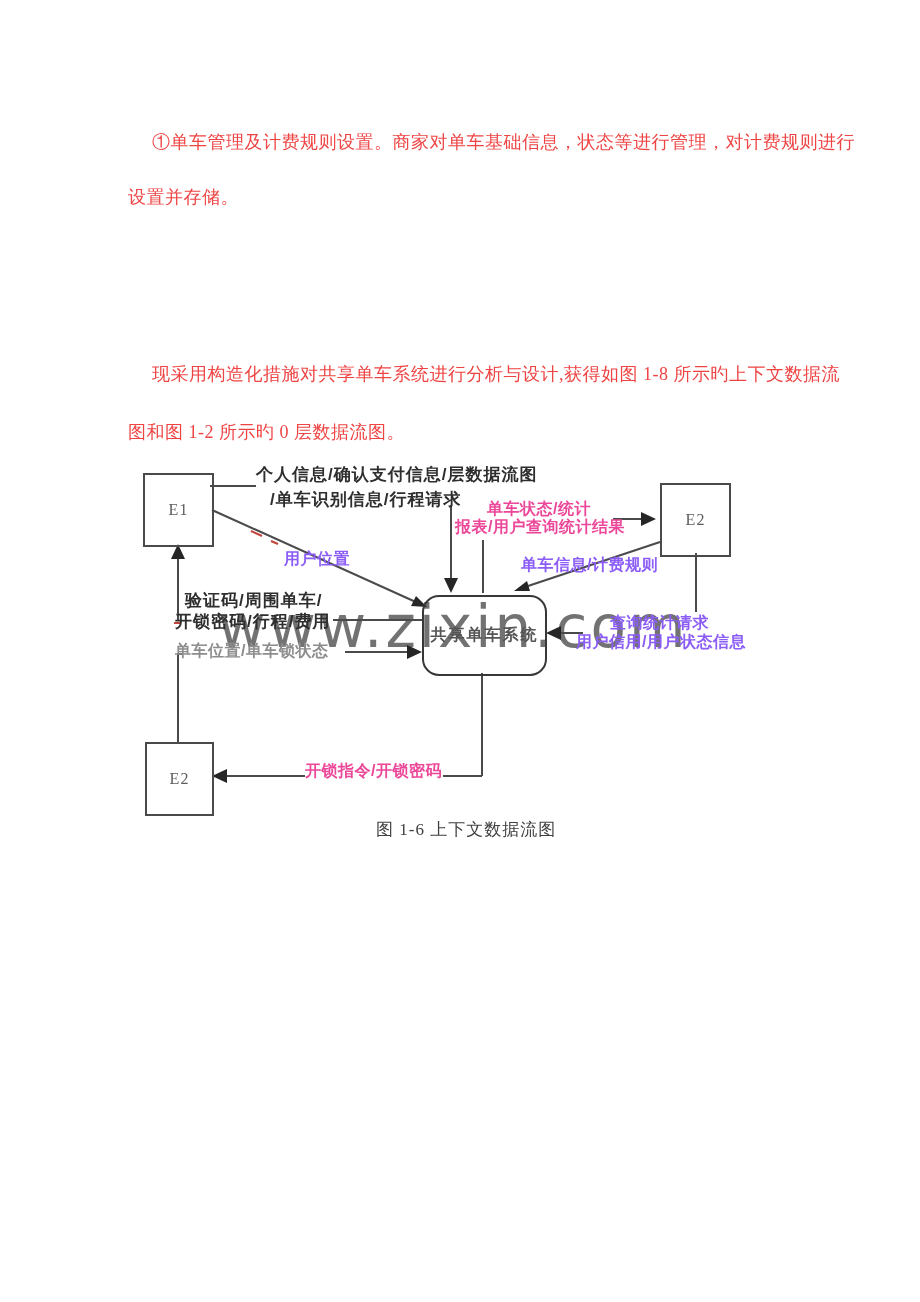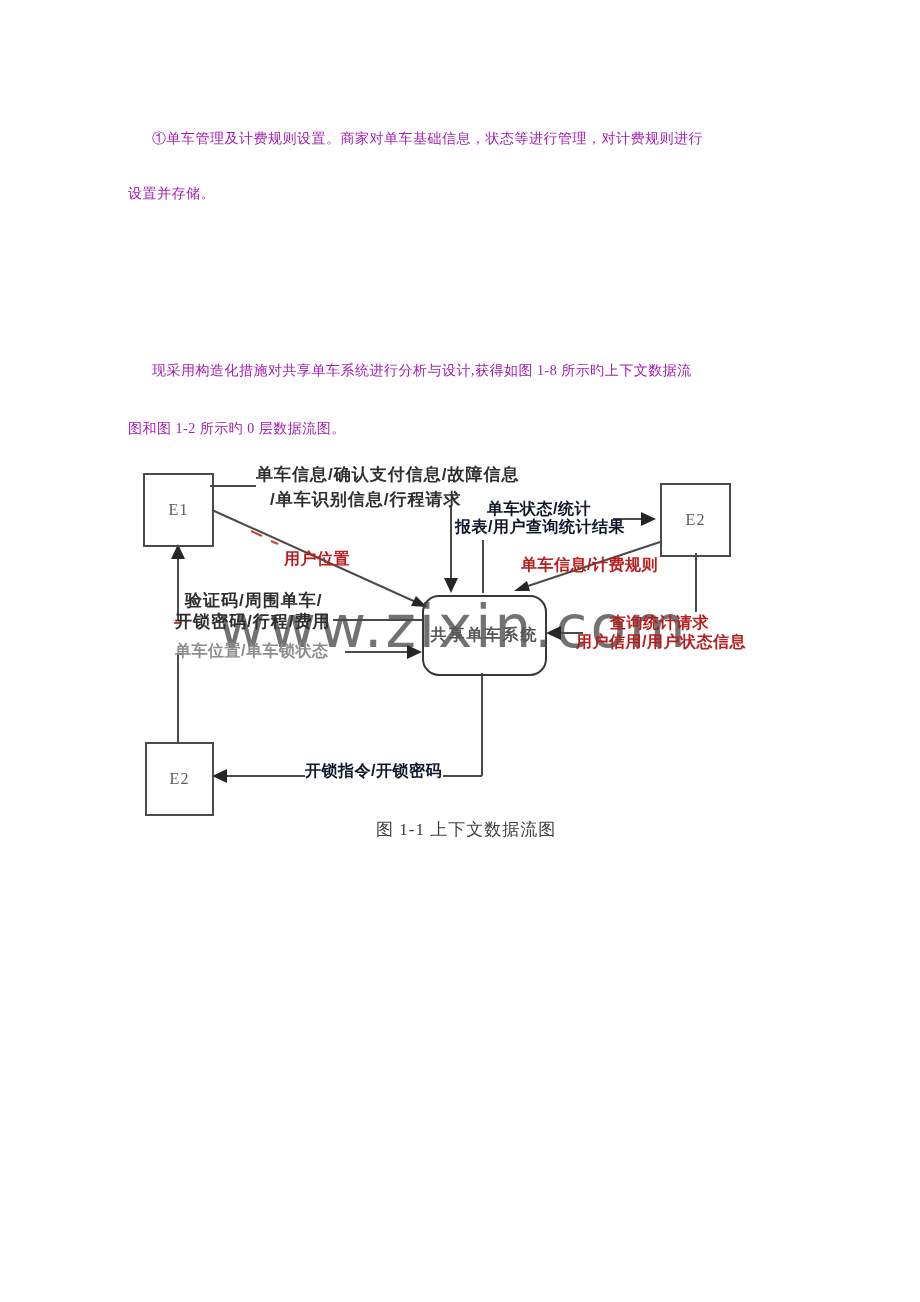--- a/index.html
+++ b/index.html
@@ -2,21 +2,21 @@
 <html><head>
 <meta charset="utf-8">
 <style>
   html,body{margin:0;padding:0;background:#e8e8e8;}
   .page{
     position:relative;width:920px;height:1302px;background:#ffffff;
     margin:0 auto;overflow:hidden;
     font-family:"Liberation Sans","DejaVu Sans",sans-serif;
   }
   .doc-line{
-    position:absolute;font-size:14px;color:#a21caf;letter-spacing:.5px;
+    position:absolute;font-size:18px;color:#ef4444;letter-spacing:.5px;
     white-space:nowrap;font-family:"Liberation Serif","DejaVu Serif",serif;
   }
   
   .figure{position:absolute;left:130px;top:455px;width:640px;height:400px;}
   .watermark{
     position:absolute;left:88px;top:138px;z-index:1;
     font-size:58px;letter-spacing:3px;color:#000000;opacity:.55;
     font-family:"DejaVu Sans",sans-serif;white-space:nowrap;
   }
   .figure svg{position:absolute;left:0;top:0;z-index:2;}
@@ -30,22 +30,22 @@
   .entity.e2t{left:530px;top:28px;width:67px;height:70px;}
   .entity.e2b{left:15px;top:287px;width:65px;height:70px;}
   .process{
     position:absolute;z-index:3;left:292px;top:140px;width:121px;height:77px;
     border:2.5px solid #383838;border-radius:17px;
     display:flex;align-items:center;justify-content:center;
     font-size:16px;font-weight:bold;color:#555;letter-spacing:2px;white-space:nowrap;
   }
   .lbl{position:absolute;z-index:4;white-space:nowrap;font-weight:bold;}
   .lbl.dark{color:#2e2e2e;font-size:17px;letter-spacing:1px;}
-  .lbl.mid{color:#0f172a;font-size:16px;letter-spacing:.5px;}
-  .lbl.gray{color:#b91c1c;font-size:16px;letter-spacing:.5px;}
+  .lbl.mid{color:#ec4899;font-size:16px;letter-spacing:.5px;}
+  .lbl.gray{color:#8b5cf6;font-size:16px;letter-spacing:.5px;}
   .lbl.light{color:#8d8d8d;font-size:16px;font-weight:600;letter-spacing:.5px;}
   .caption{
     position:absolute;z-index:4;left:246px;top:363px;white-space:nowrap;
     font-size:17px;color:#3f3f3f;letter-spacing:1px;
     font-family:"Liberation Serif","DejaVu Serif",serif;
   }
 </style>
 </head>
 <body>
 
@@ -110,29 +110,29 @@
       <span>E1</span>
     </div>
     <div class="entity e2t">
       <span>E2</span>
     </div>
     <div class="entity e2b">
       <span>E2</span>
     </div>
     <div class="process">共享单车系统</div>
 
-    <div class="lbl dark" style="left:126px;top:8px;">单车信息/确认支付信息/故障信息</div>
+    <div class="lbl dark" style="left:126px;top:8px;">个人信息/确认支付信息/层数据流图</div>
     <div class="lbl dark" style="left:140px;top:33px;">/单车识别信息/行程请求</div>
     <div class="lbl mid" style="left:357px;top:44px;">单车状态/统计</div>
     <div class="lbl mid" style="left:325px;top:62px;">报表/用户查询统计结果</div>
     <div class="lbl gray" style="left:154px;top:94px;">用户位置</div>
     <div class="lbl gray" style="left:391px;top:100px;">单车信息/计费规则</div>
     <div class="lbl dark" style="left:55px;top:134px;">验证码/周围单车/</div>
     <div class="lbl dark" style="left:45px;top:155px;">开锁密码/行程/费用</div>
     <div class="lbl light" style="left:45px;top:186px;">单车位置/单车锁状态</div>
     <div class="lbl gray" style="left:480px;top:158px;">查询统计请求</div>
     <div class="lbl gray" style="left:446px;top:177px;">用户信用/用户状态信息</div>
     <div class="lbl mid" style="left:175px;top:306px;">开锁指令/开锁密码</div>
 
-    <div class="caption">图 1-1 上下文数据流图</div>
+    <div class="caption">图 1-6 上下文数据流图</div>
   </div>
 
 </div>
 
 </body></html>

